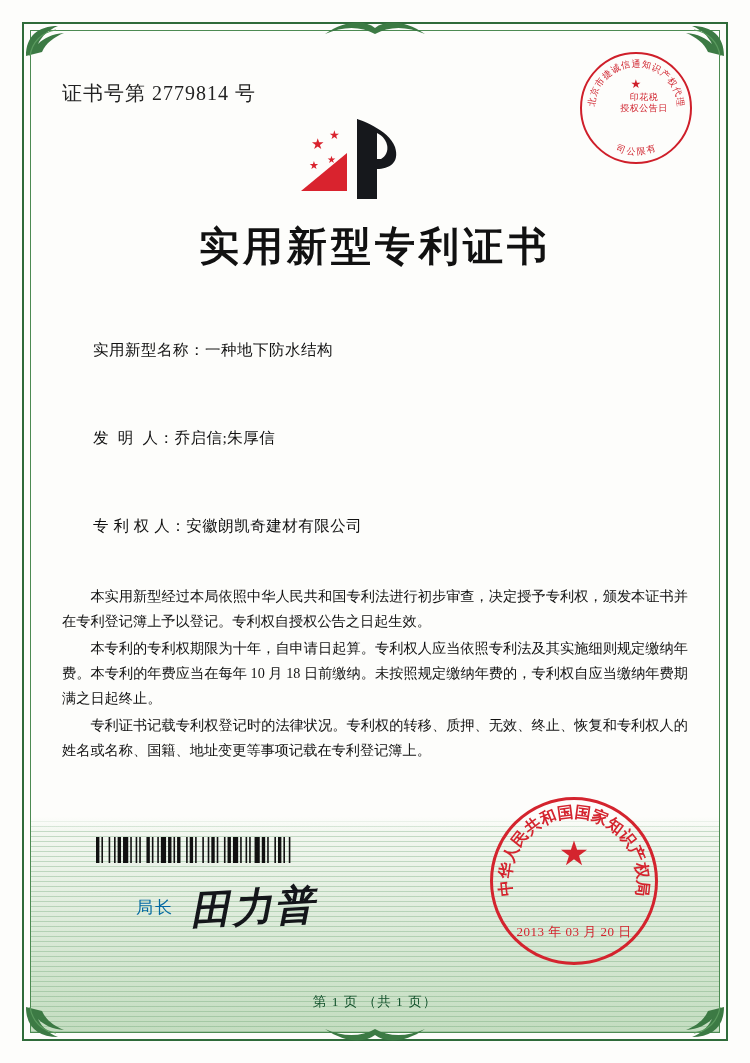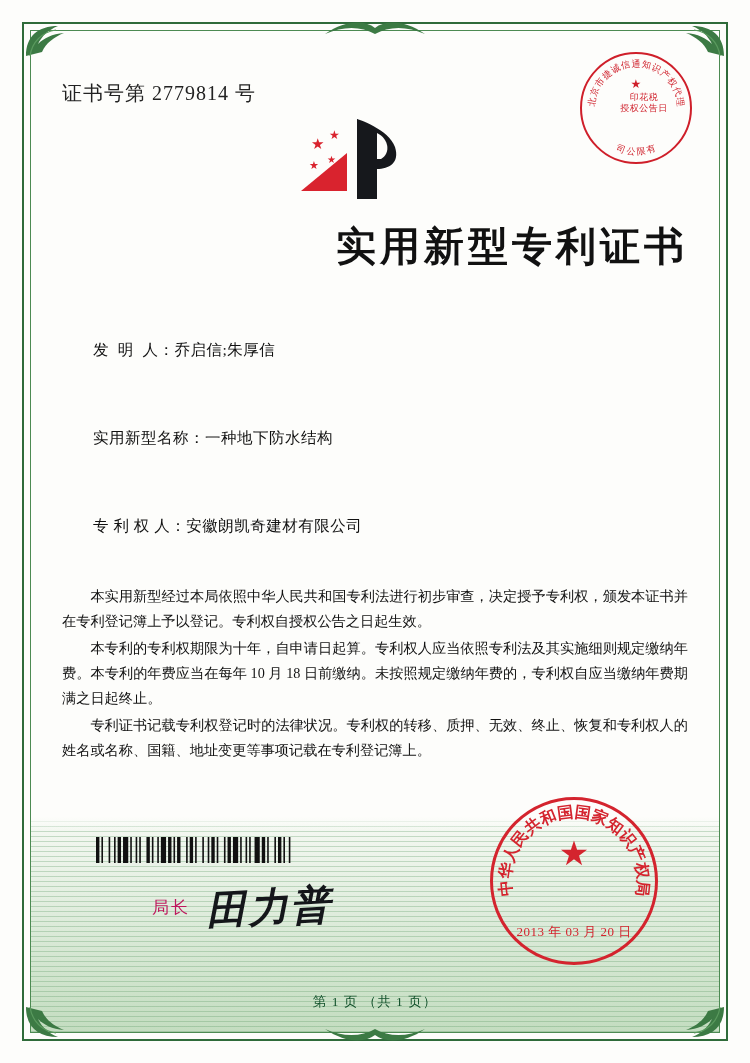--- a/index.html
+++ b/index.html
@@ -141,21 +141,21 @@
 
   
   .emblem {
     position: relative;
     width: 180px;
     height: 92px;
     margin: 6px auto 0 auto;
   }
 
   .main-title {
-    text-align: right;
+    text-align: center;
     font-size: 40px;
     font-weight: bold;
     letter-spacing: 4px;
     margin-top: 14px;
     color: #111;
   }
 
   .fields {
     margin-top: 46px;
   }
@@ -195,22 +195,21 @@
     position: absolute;
     left: 136px;
     bottom: 128px;
     display: flex;
     align-items: center;
     gap: 16px;
   }
   .sign-label {
     font-size: 17px;
     letter-spacing: 2px;
-    color: #be185d;
-    margin-left: 16px;
+    color: #0369a1;
   }
   .signature {
     font-family: "Liberation Serif", serif;
     font-size: 40px;
     font-style: italic;
     font-weight: bold;
     color: #14161a;
     letter-spacing: 2px;
     transform: rotate(-3deg);
   }
@@ -368,24 +367,24 @@
         <text x="44" y="26" font-size="12" fill="#d9232e" font-family="'Liberation Sans',sans-serif">★</text>
         <text x="24" y="56" font-size="11" fill="#d9232e" font-family="'Liberation Sans',sans-serif">★</text>
         <text x="42" y="50" font-size="10" fill="#d9232e" font-family="'Liberation Sans',sans-serif">★</text>
       </svg>
     </div>
 
     <div class="main-title">实用新型专利证书</div>
 
     <div class="fields">
       <div class="field-row">
-        <span class="field-label">发  明  人：</span><span class="field-value">乔启信;朱厚信</span>
+        <span class="field-label">实用新型名称：</span><span class="field-value">一种地下防水结构</span>
       </div>
       <div class="field-row">
-        <span class="field-label">实用新型名称：</span><span class="field-value">一种地下防水结构</span>
+        <span class="field-label">发  明  人：</span><span class="field-value">乔启信;朱厚信</span>
       </div>
       <div class="field-row">
         <span class="field-label">专 利 权 人：</span><span class="field-value">安徽朗凯奇建材有限公司</span>
       </div>
     </div>
 
     <div class="paragraphs">
       <p>本实用新型经过本局依照中华人民共和国专利法进行初步审查，决定授予专利权，颁发本证书并在专利登记簿上予以登记。专利权自授权公告之日起生效。</p>
       <p>本专利的专利权期限为十年，自申请日起算。专利权人应当依照专利法及其实施细则规定缴纳年费。本专利的年费应当在每年 10 月 18 日前缴纳。未按照规定缴纳年费的，专利权自应当缴纳年费期满之日起终止。</p>
       <p>专利证书记载专利权登记时的法律状况。专利权的转移、质押、无效、终止、恢复和专利权人的姓名或名称、国籍、地址变更等事项记载在专利登记簿上。</p>

